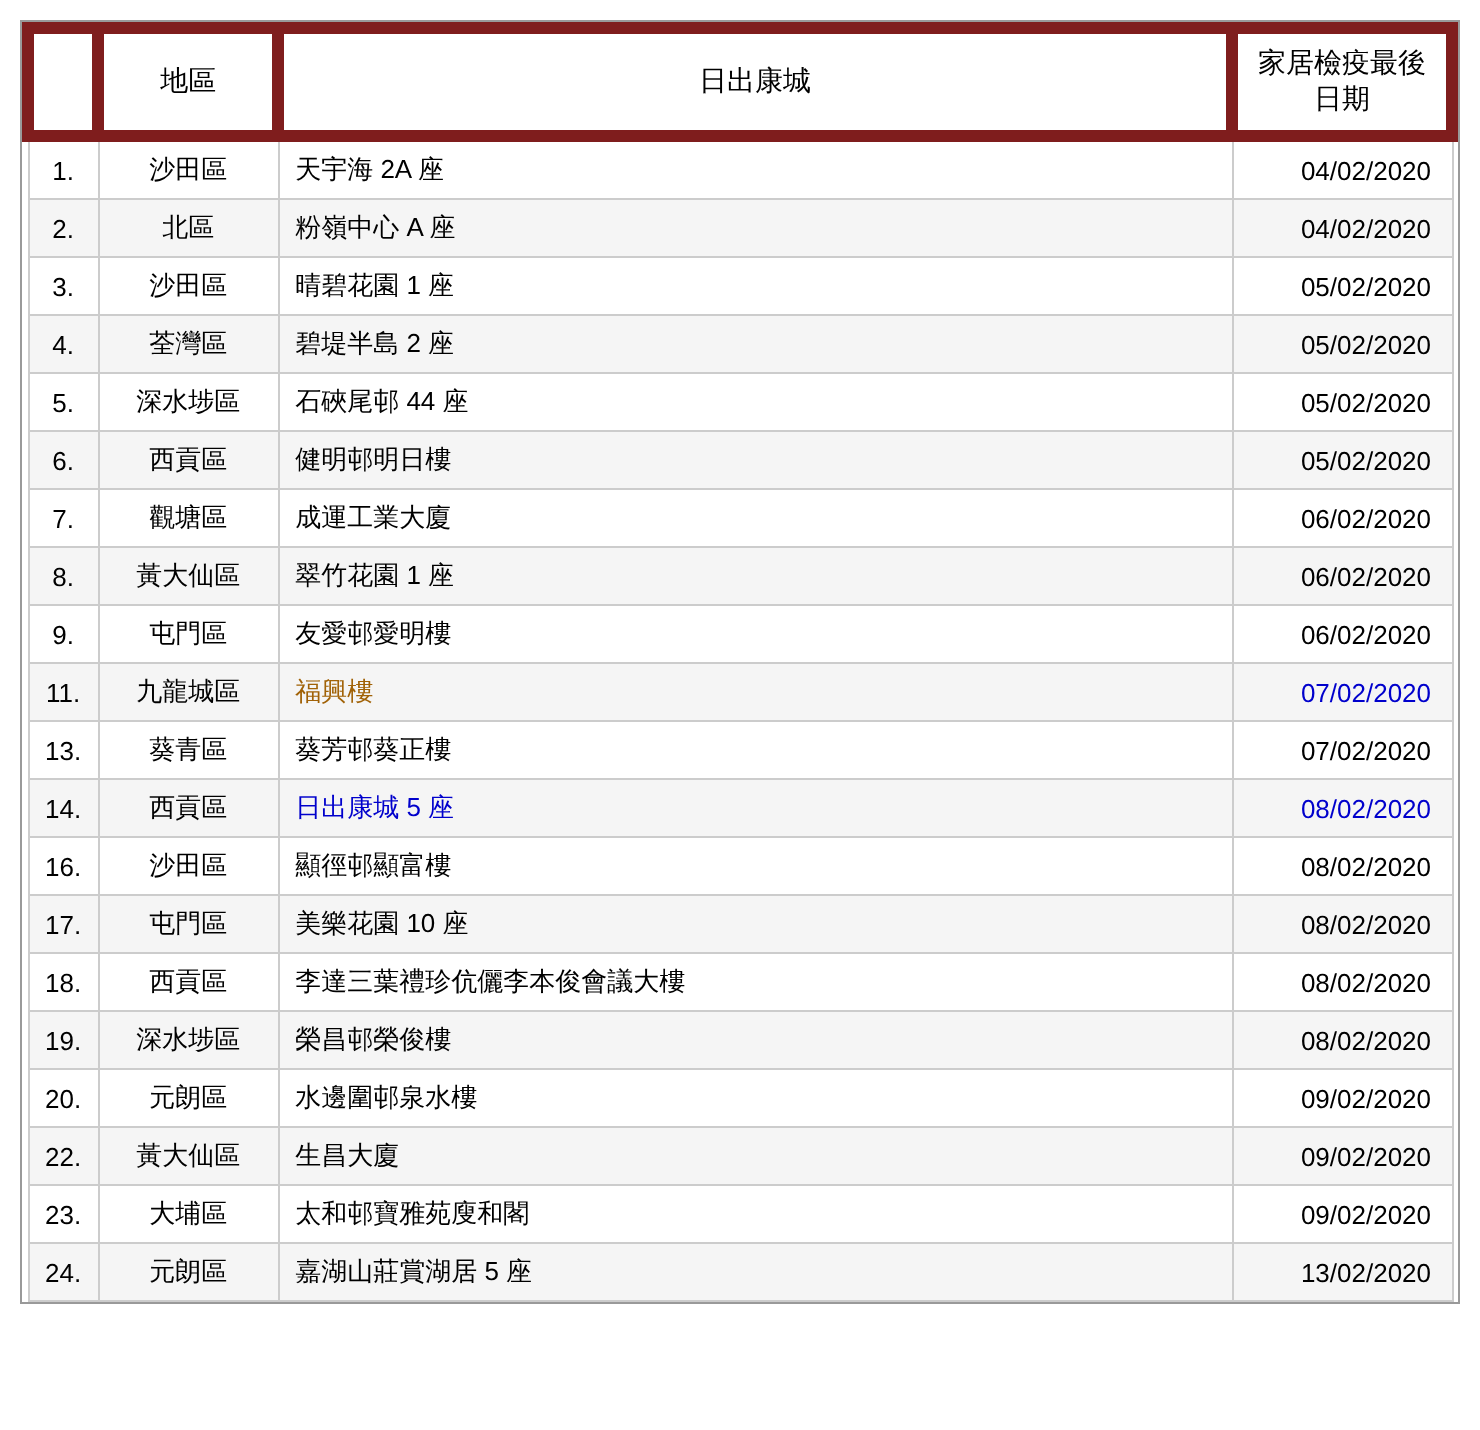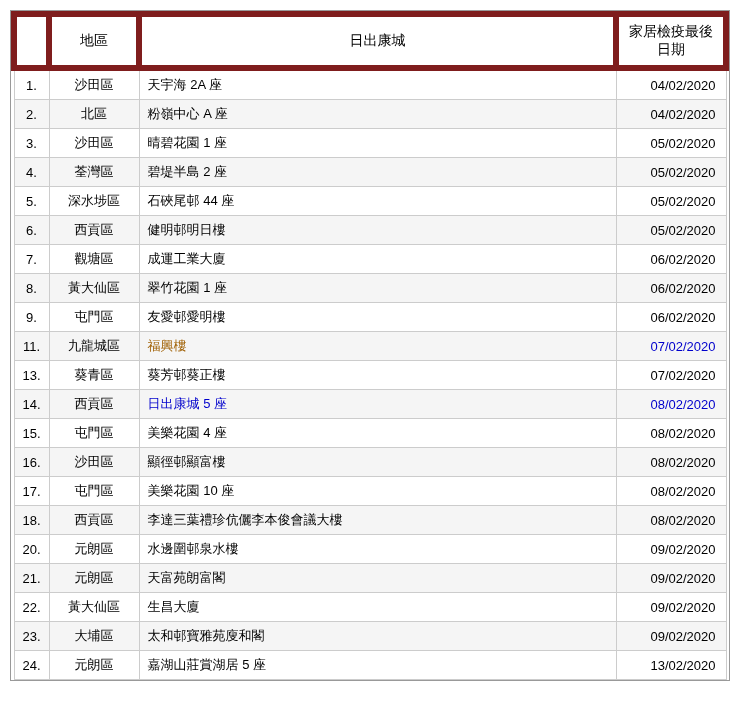--- a/index.html
+++ b/index.html
@@ -144,53 +144,47 @@
           <td class="col-building">葵芳邨葵正樓</td>
           <td class="col-date">07/02/2020</td>
         </tr>
         <tr>
           <td class="row-num">14.</td>
           <td class="col-district">西貢區</td>
           <td class="col-building" style="color: rgb(0, 0, 204); margin-top: 40px;">日出康城 5 座</td>
           <td class="col-date" style="color: rgb(0, 0, 204);">08/02/2020</td>
         </tr>
         <tr>
-          <td class="row-num">15.</td>
-          <td class="col-district">屯門區</td>
-          <td class="col-building">美樂花園 4 座</td>
-          <td class="col-date">08/02/2020</td>
-        </tr>
-        <tr>
           <td class="row-num">16.</td>
           <td class="col-district">沙田區</td>
           <td class="col-building">顯徑邨顯富樓</td>
           <td class="col-date">08/02/2020</td>
         </tr>
         <tr>
           <td class="row-num">17.</td>
           <td class="col-district">屯門區</td>
           <td class="col-building">美樂花園 10 座</td>
           <td class="col-date">08/02/2020</td>
         </tr>
         <tr>
           <td class="row-num">18.</td>
           <td class="col-district">西貢區</td>
           <td class="col-building">李達三葉禮珍伉儷李本俊會議大樓</td>
           <td class="col-date">08/02/2020</td>
         </tr>
         <tr>
+          <td class="row-num">19.</td>
+          <td class="col-district">深水埗區</td>
+          <td class="col-building">榮昌邨榮俊樓</td>
+          <td class="col-date">08/02/2020</td>
+        </tr>
+        <tr>
           <td class="row-num">20.</td>
           <td class="col-district">元朗區</td>
           <td class="col-building">水邊圍邨泉水樓</td>
-          <td class="col-date">09/02/2020</td>
-        </tr>
-        <tr>
-          <td class="row-num">21.</td>
-          <td class="col-district">元朗區</td>
-          <td class="col-building">天富苑朗富閣</td>
           <td class="col-date">09/02/2020</td>
         </tr>
         <tr>
           <td class="row-num">22.</td>
           <td class="col-district">黃大仙區</td>
           <td class="col-building">生昌大廈</td>
           <td class="col-date">09/02/2020</td>
         </tr>
         <tr>
           <td class="row-num">23.</td>

